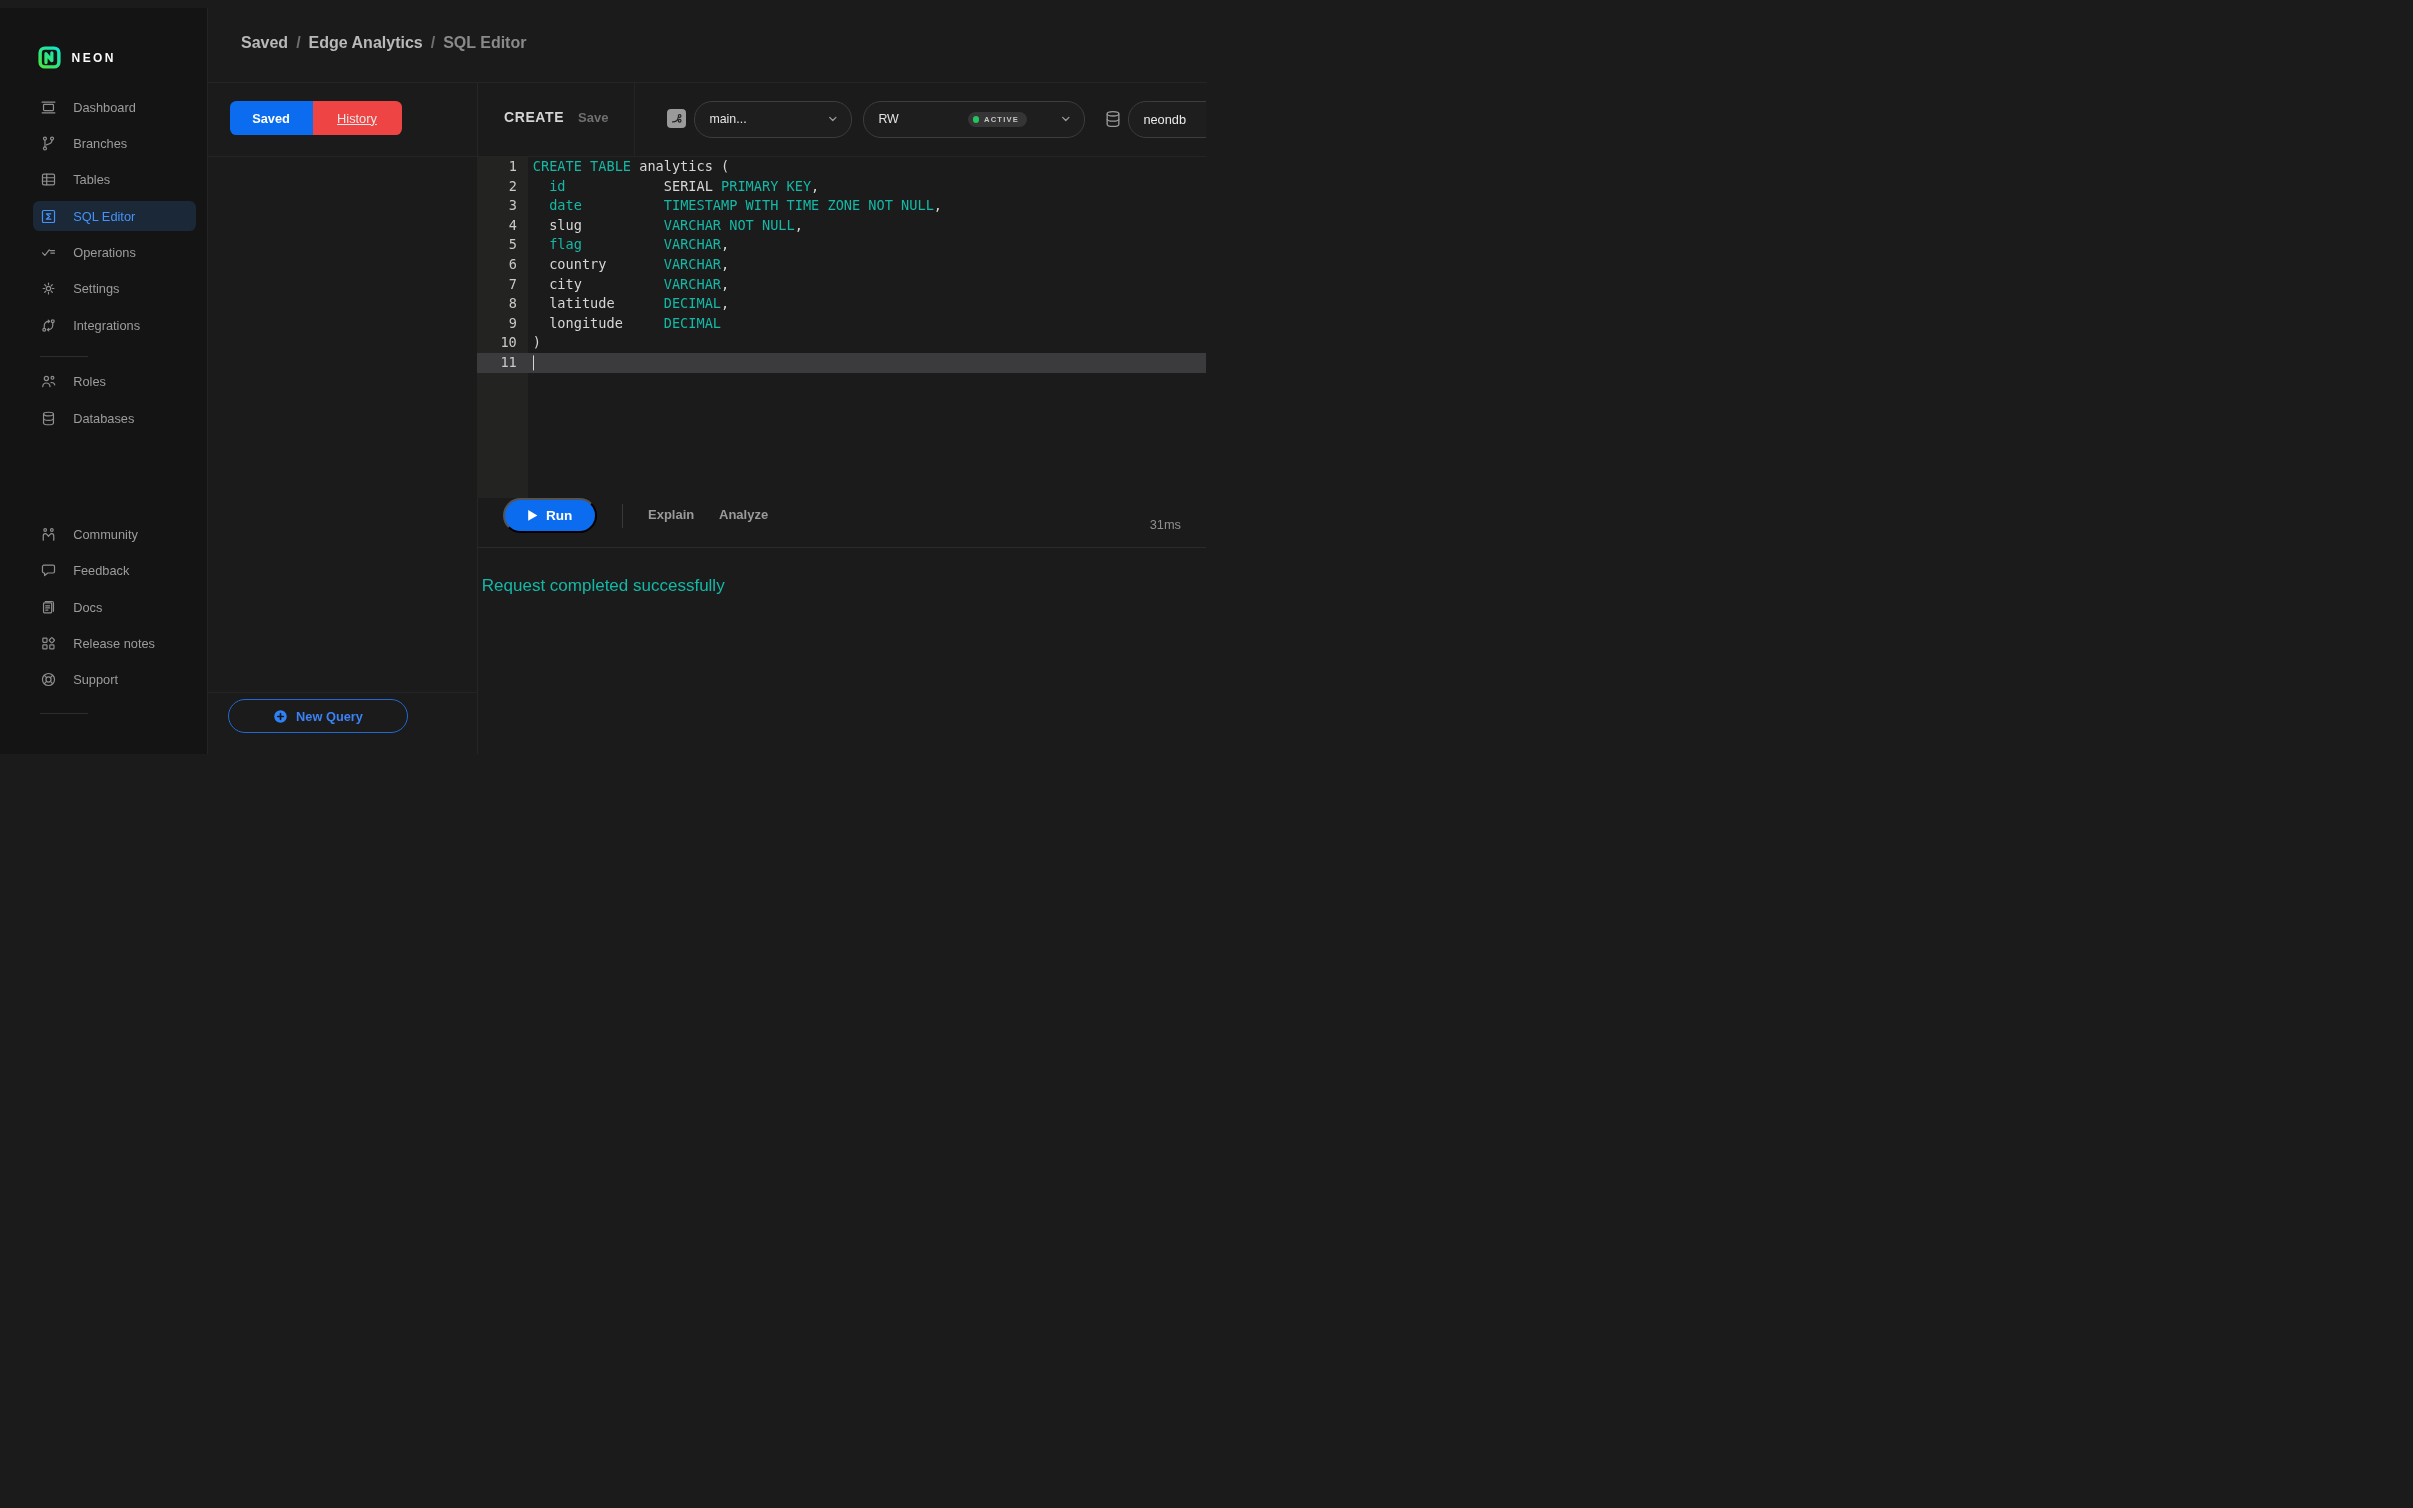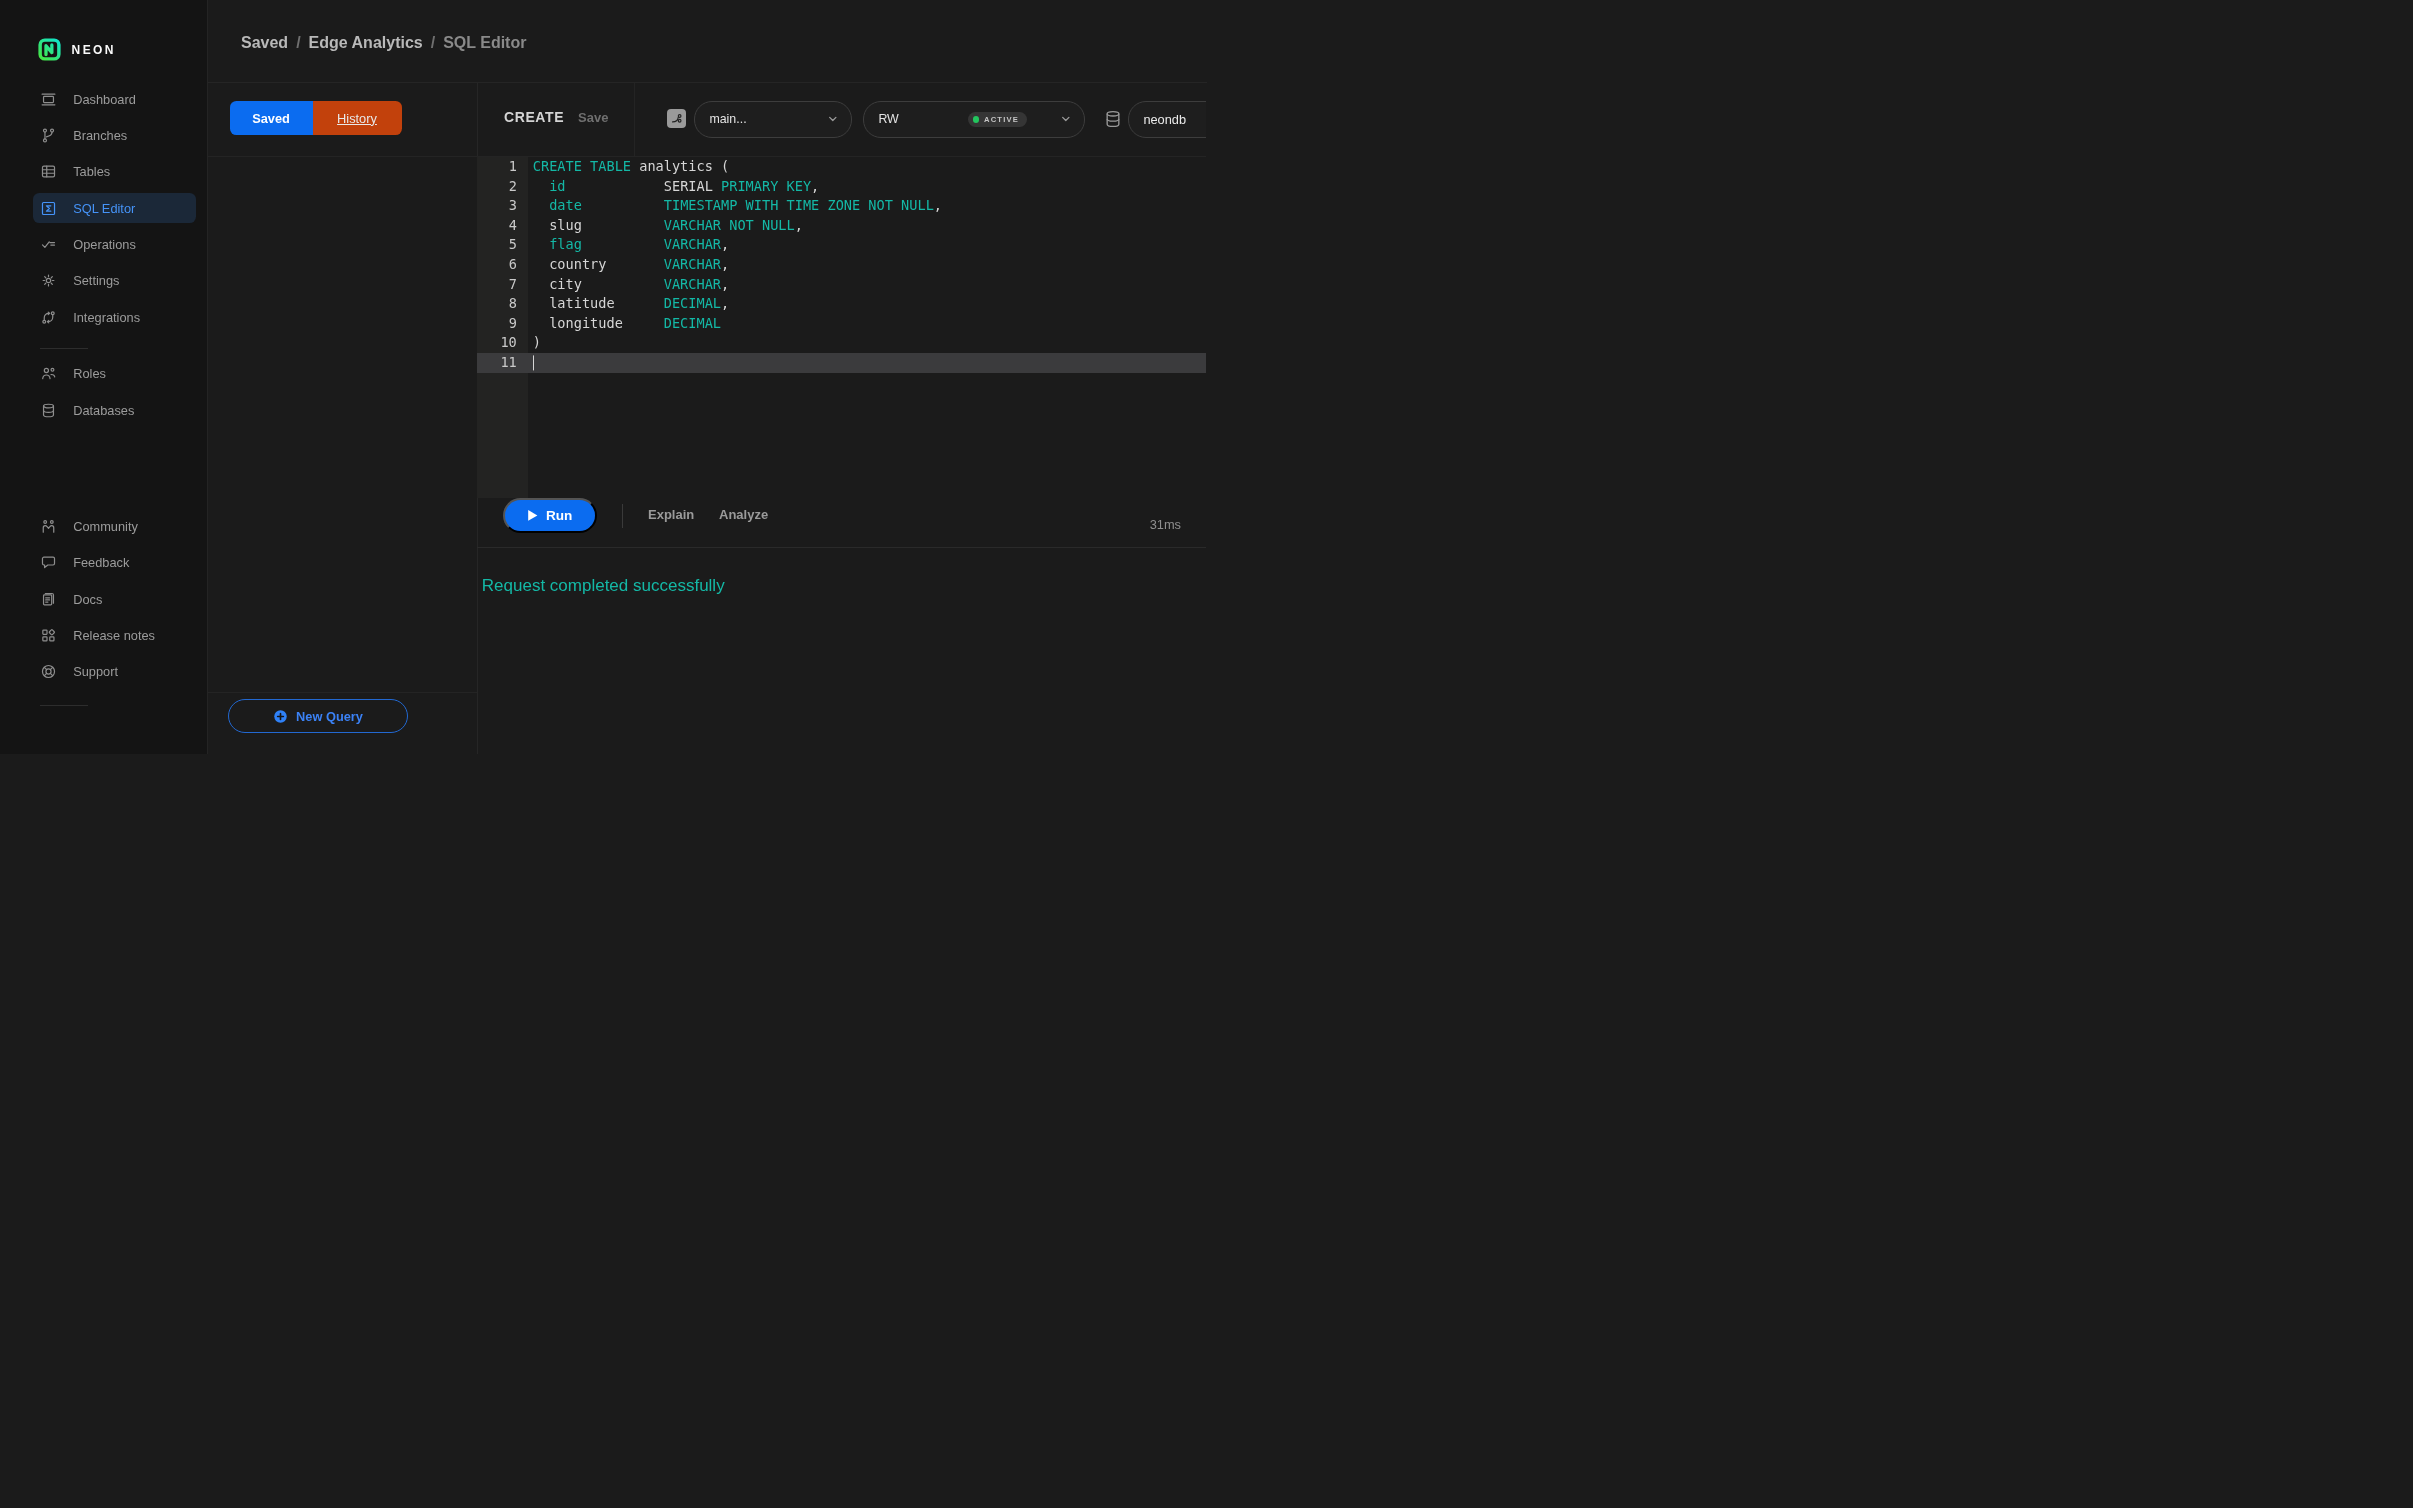--- a/index.html
+++ b/index.html
@@ -5,21 +5,21 @@
   html,body{margin:0;padding:0;}
   body{
     width:1207px;height:754px;position:relative;overflow:hidden;
     background:#1b1b1b;color:#ddd;
     font-family:"Liberation Sans",sans-serif;
     -webkit-font-smoothing:antialiased;
   }
   svg{display:block}
   
   .sidebar{
-    position:absolute;left:0;top:0;width:208px;height:754px;
+    position:absolute;left:0;top:8px;width:208px;height:754px;
     background:#141414;border-right:0.8px solid #242424;
     display:flex;flex-direction:column;box-sizing:border-box;
   }
   .logo-row{height:29px;margin:35px 0 0 37px;display:flex;align-items:center;gap:9.6px;}
   .brand-name{color:#fafafa;font-weight:800;font-size:12px;letter-spacing:2.4px;}
   .nav{display:flex;flex-direction:column;}
   .nav.first{margin-top:20px;}
   .nav-item{
     height:30px;margin:0 11.2px 6.4px 33px;border-radius:6.4px;
     display:flex;align-items:center;padding-left:7.2px;gap:16px;
@@ -54,21 +54,21 @@
     position:absolute;left:208px;top:83px;width:269px;height:671px;
     background:#1b1b1b;border-right:0.8px solid #262626;box-sizing:content-box;
   }
   .qp-header{height:73px;border-bottom:0.8px solid #242424;position:relative;}
   .segmented{
     position:absolute;left:21.5px;top:18.4px;width:172px;height:34px;
     border-radius:6.4px;overflow:hidden;display:flex;font-size:12.8px;
   }
   .seg{display:flex;align-items:center;justify-content:center;cursor:pointer;}
   .seg-saved{width:83px;background:#0b6cf0;color:#fff;font-weight:700;}
-  .seg-history{flex:1;background:#c2410c;color:#e8e8e8;font-weight:500;text-decoration:underline;}
+  .seg-history{flex:1;background:#ef4444;color:#e8e8e8;font-weight:500;text-decoration:underline;}
   .qp-footer{position:absolute;bottom:0;left:0;right:0;height:61px;border-top:0.8px solid #242424;}
   .new-query-btn{
     position:absolute;left:20px;top:6.4px;width:180px;height:34px;border-radius:17.6px;
     border:1.2px solid #2268d1;color:#3b82f6;font-weight:700;font-size:12.8px;
     display:flex;align-items:center;justify-content:center;gap:8px;
     background:transparent;cursor:pointer;box-sizing:border-box;
   }
   
   .editor-panel{position:absolute;left:477px;top:83px;width:729px;height:671px;overflow:hidden;}
   .ed-header{position:relative;height:73px;border-bottom:0.8px solid #242424;}

